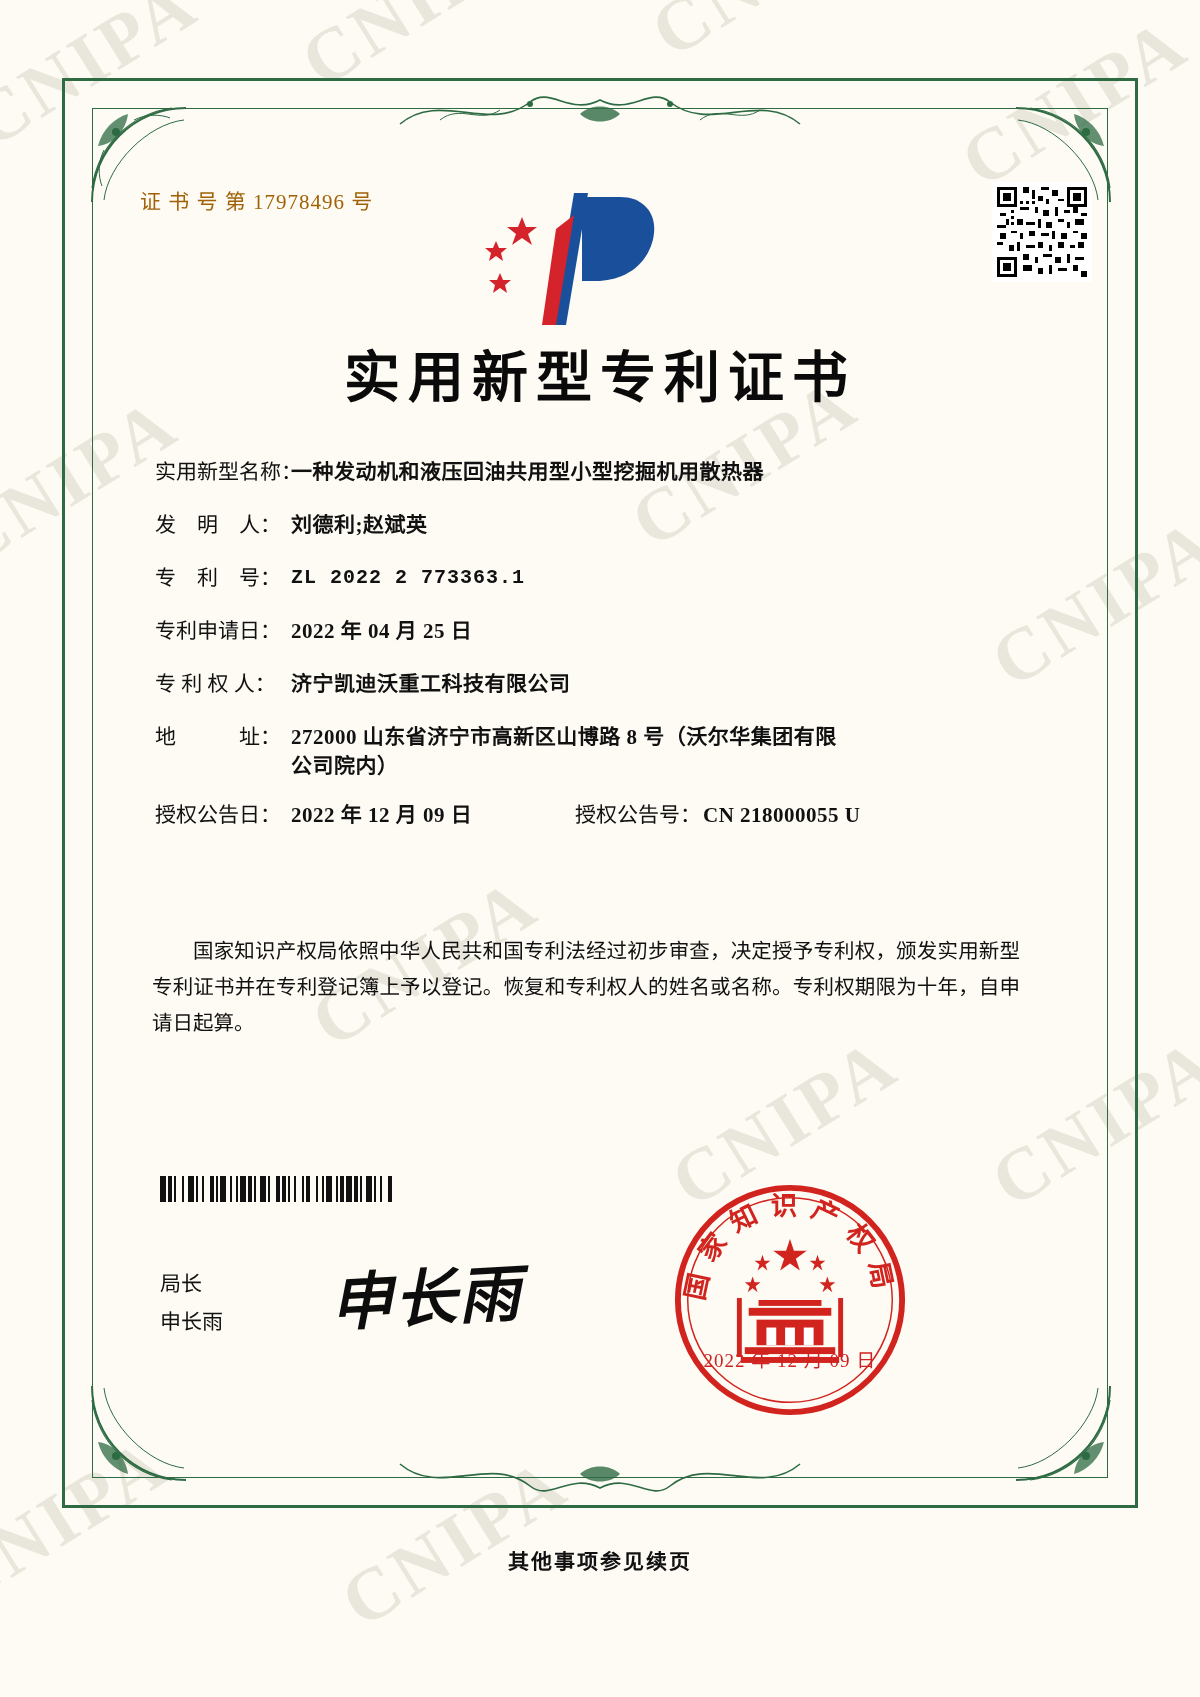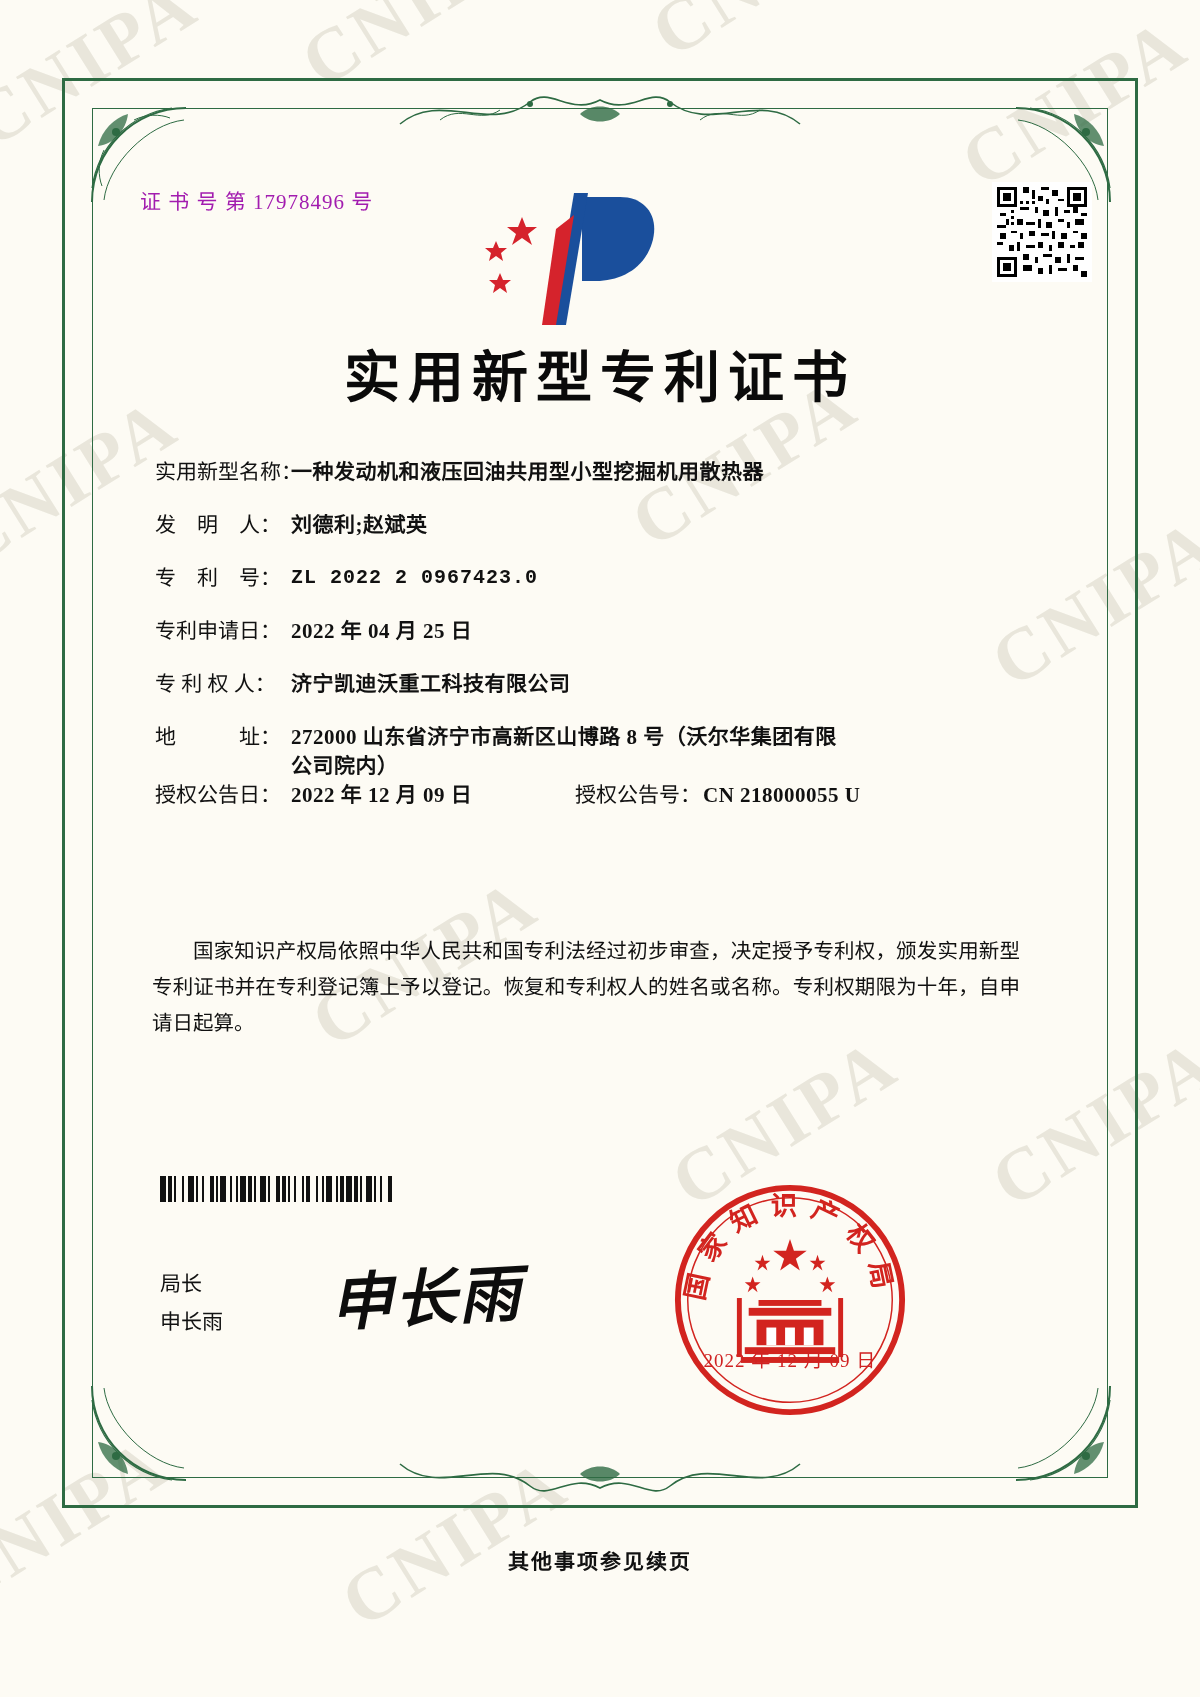--- a/index.html
+++ b/index.html
@@ -65,21 +65,21 @@
     position: absolute;
     pointer-events: none;
   }
 
   
   .cert-no {
     position: absolute;
     left: 140px;
     top: 185px;
     font-size: 21px;
-    color: #a21caf;
+    color: #a16207;
     letter-spacing: 1px;
     font-family: "Liberation Serif", serif;
   }
   .emblem {
     position: absolute;
     left: 470px;
     top: 185px;
     width: 200px;
     height: 145px;
   }
@@ -439,34 +439,34 @@
       <div class="field-value">一种发动机和液压回油共用型小型挖掘机用散热器</div>
     </div>
 
     <div class="field-row">
       <div class="field-label">发　明　人：</div>
       <div class="field-value">刘德利;赵斌英</div>
     </div>
 
     <div class="field-row">
       <div class="field-label">专　利　号：</div>
-      <div class="field-value mono">ZL 2022 2 0967423.0</div>
+      <div class="field-value mono">ZL 2022 2 773363.1</div>
     </div>
 
     <div class="field-row">
       <div class="field-label">专利申请日：</div>
       <div class="field-value">2022 年 04 月 25 日</div>
     </div>
 
     <div class="field-row">
       <div class="field-label">专 利 权 人：</div>
       <div class="field-value">济宁凯迪沃重工科技有限公司</div>
     </div>
 
-    <div class="field-row" style="margin-bottom:8px;">
+    <div class="field-row" style="margin-bottom:28px;">
       <div class="field-label">地　　　址：</div>
       <div class="field-value">
         <span>272000 山东省济宁市高新区山博路 8 号（沃尔华集团有限</span>
         <span class="line2">公司院内）</span>
       </div>
     </div>
 
     <div class="row-pair">
       <div class="pair-left">
         <div class="field-label">授权公告日：</div>

